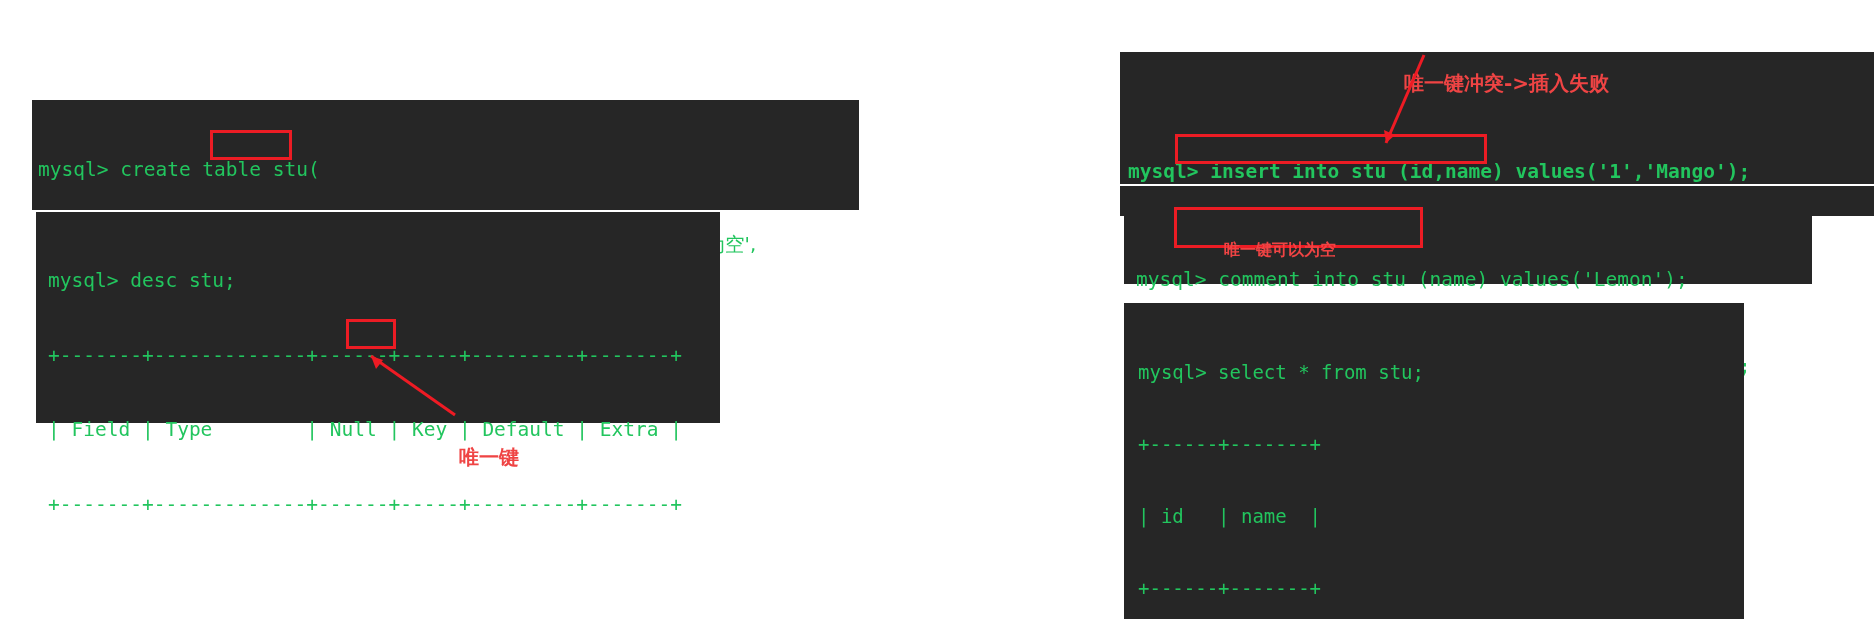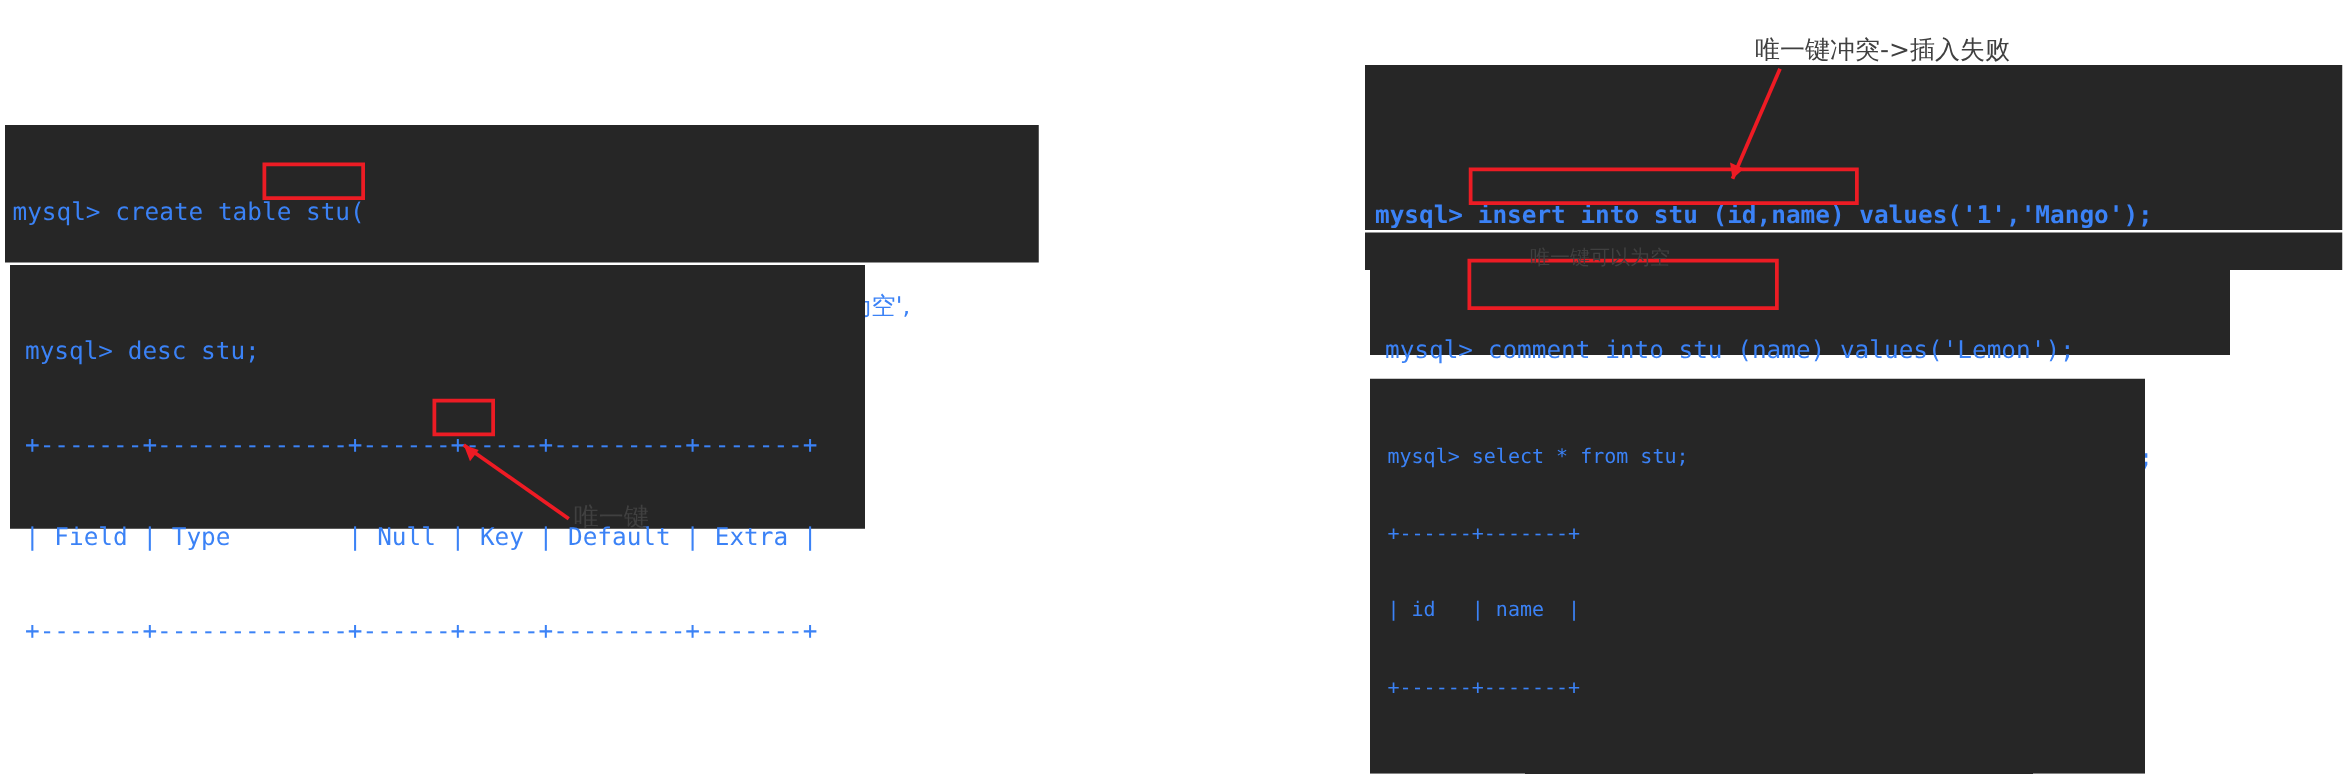--- a/index.html
+++ b/index.html
@@ -6,47 +6,49 @@
   body{
     width:1874px;height:619px;
     background:#ffffff;
     font-family:"DejaVu Sans Mono","Liberation Mono",monospace;
     position:relative;
     overflow:hidden;
   }
   .term{
     position:absolute;
     background:#262626;
-    color:#3b82f6;
+    color:#22c55e;
     font-family:"DejaVu Sans Mono","Liberation Mono",monospace;
     white-space:pre;
     box-sizing:border-box;
+    margin-left:28px;
   }
   .line{
     white-space:pre;
     line-height:1.47;
   }
   .clip{
     overflow:hidden;
     height:14px;
     opacity:.55;
     position:relative;
   }
   .hl-box{
     position:absolute;
     border:3px solid #ec1c24;
     box-sizing:border-box;
     pointer-events:none;
   }
   .ann{
     position:absolute;
-    color:#404040;
+    color:#ef4444;
     font-family:"DejaVu Sans","Liberation Sans",sans-serif;
-    font-weight:normal;
+    font-weight:bold;
     white-space:nowrap;
+    margin-top:44px;
   }
   svg.arrow{position:absolute;overflow:visible;pointer-events:none;}
   .cjk{font-family:"DejaVu Sans","Liberation Sans",sans-serif;}
 
   
   #block-create{
     left:4px; top:100px; width:827px; height:110px;
     padding:10px 0 0 6px;
     font-size:19.5px;
   }
@@ -69,21 +71,21 @@
     font-size:19.5px;
   }
   #block-insert3{
     left:1096px; top:212px; width:688px; height:72px;
     padding:4px 0 0 12px;
     font-size:19.5px;
   }
   #block-select{
     left:1096px; top:303px; width:620px; height:316px;
     padding:12px 16px 0 14px;
-    font-size:16px;
+    font-size:19px;
   }
 </style>
 </head>
 <body>
 
 <div class="term" id="block-create">
   <div class="line">mysql&gt; create table stu(</div>
   <div class="line cjk">    -&gt; id char(10) unique comment '把id设置为唯一键,不能重复,但是可以为空',</div>
   <div class="line">    -&gt; name varchar(20));</div>
   <div class="line">Query OK, 0 rows affected (0.03 sec)</div>

